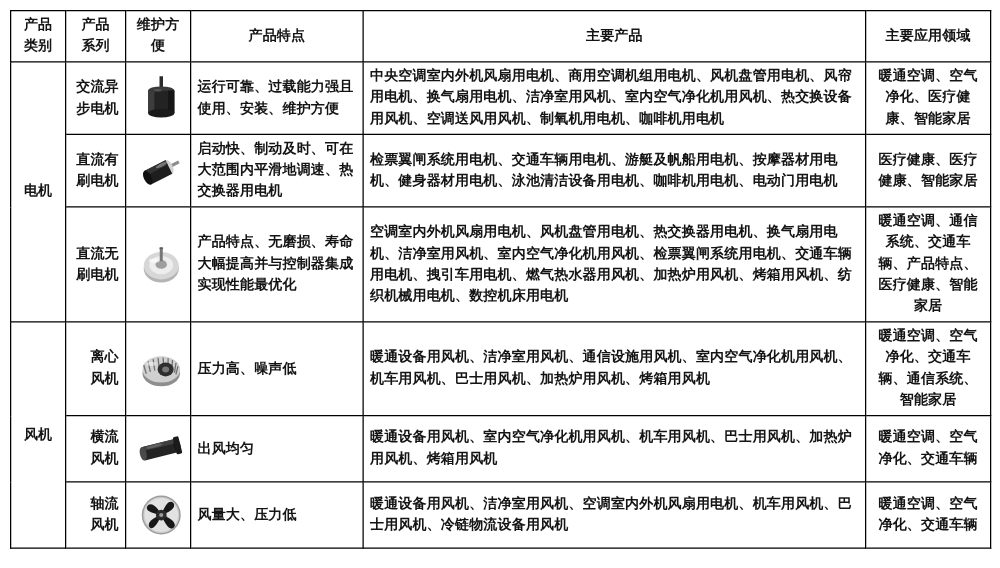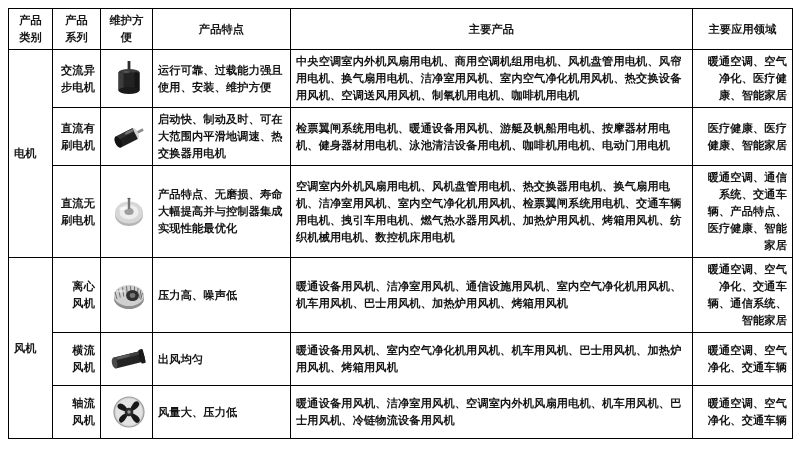--- a/index.html
+++ b/index.html
@@ -51,20 +51,21 @@
 
   
   col.c-cat   { width: 44px; }
   col.c-ser   { width: 48px; }
   col.c-img   { width: 52px; }
   col.c-feat  { width: 138px; }
   col.c-prod  { width: 402px; }
   col.c-app   { width: 100px; }
 
   td.cat-cell {
+    text-align: center;
     font-size: 11.4px;
     border-right: 0.9px solid #000;
   }
   td.series-cell {
     text-align: right;
     font-size: 11.4px;
     line-height: 1.45;
   }
   td.img-cell {
     text-align: center;
@@ -78,21 +79,21 @@
     padding-right: 7px;
   }
   td.products-cell {
     text-align: left;
     font-size: 11.2px;
     line-height: 1.6;
     padding-left: 7px;
     padding-right: 6px;
   }
   td.app-cell {
-    text-align: right;
+    text-align: center;
     font-size: 11.2px;
     line-height: 1.6;
     padding-left: 6px;
     padding-right: 4px;
   }
   .group-divider > td { border-top: 1.6px solid #000; margin-left: 24px; }
 
   
   .thumb {
     width: 46px;
@@ -171,21 +172,21 @@
                 <ellipse cx="30" cy="22.7" rx="3" ry="6" fill="#d2d2d2"></ellipse>
                 <rect x="11" y="16.7" width="19" height="12" fill="#1e1e1e"></rect>
                 <rect x="11" y="16.7" width="19" height="4" fill="#333"></rect>
                 <ellipse cx="11" cy="22.7" rx="3" ry="6" fill="#111"></ellipse>
                 <ellipse cx="25.5" cy="18.6" rx="5" ry="1.3" fill="#b9b9b9" opacity=".5"></ellipse>
               </g>
             </svg>
           </span>
         </td>
         <td class="feature-cell">启动快、制动及时、可在大范围内平滑地调速、热交换器用电机</td>
-        <td class="products-cell">检票翼闸系统用电机、暖通设备用风机、游艇及帆船用电机、按摩器材用电机、健身器材用电机、泳池清洁设备用电机、咖啡机用电机、电动门用电机</td>
+        <td class="products-cell">检票翼闸系统用电机、交通车辆用电机、游艇及帆船用电机、按摩器材用电机、健身器材用电机、泳池清洁设备用电机、咖啡机用电机、电动门用电机</td>
         <td class="app-cell">医疗健康、医疗健康、智能家居</td>
       </tr>
 
       <tr>
         <td class="series-cell">
           <span>直流无</span><br>
           <span>刷电机</span>
         </td>
         <td class="img-cell">
           <span class="thumb">

